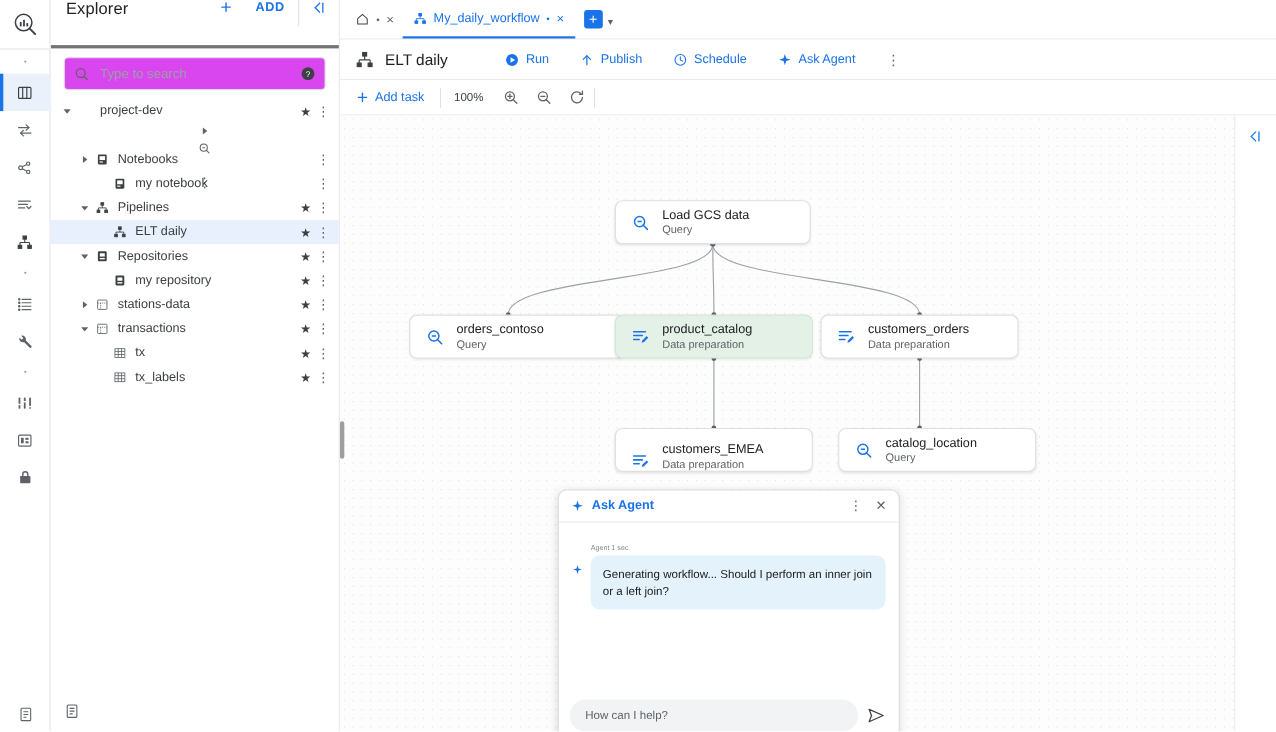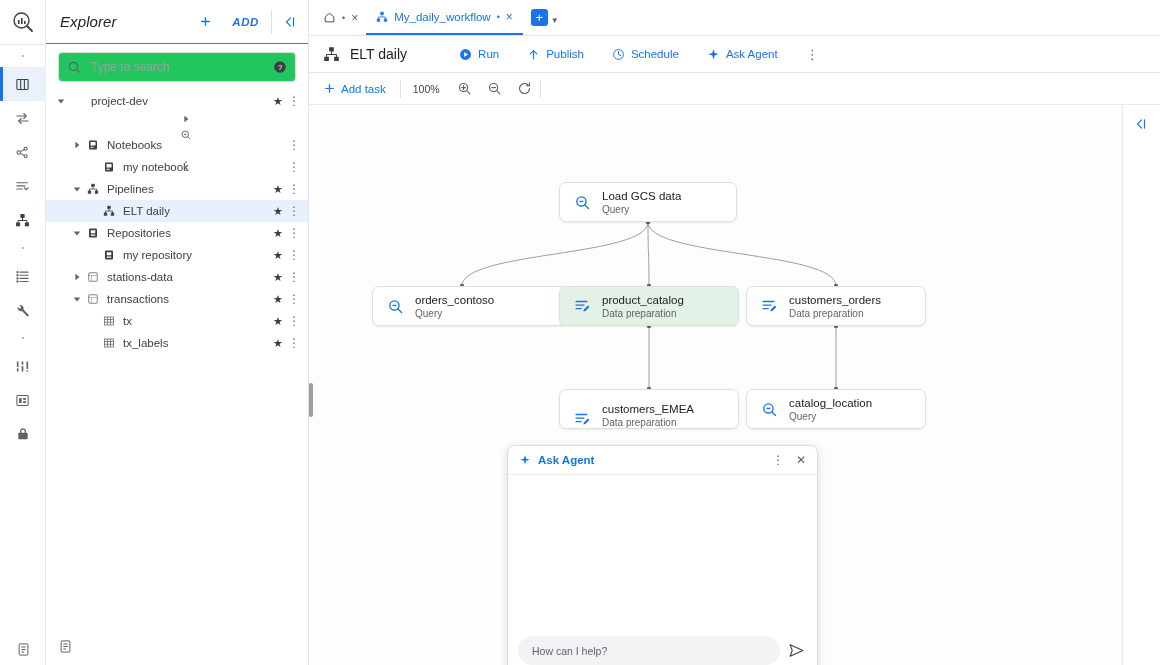--- a/index.html
+++ b/index.html
@@ -39,36 +39,36 @@
   }
   .rail-bottom { position: absolute; bottom: 8px; left: 0; width: 46px; display:flex; justify-content:center; }
 
   
   .explorer {
     width: 263px; flex: 0 0 263px; height: 665px;
     background: #fff; border-right: 1px solid #e3e5e8;
     display: flex; flex-direction: column;
   }
   .exp-head {
-    height: 44px; display: flex; align-items: center; padding: 0 0 0 14px;
-    border-bottom: 1px solid #737373; flex: 0 0 44px; font-style: italic;
+    height: 44px; display: flex; align-items: flex-start; padding: 0 0 0 14px;
+    border-bottom: 3px solid #737373; flex: 0 0 44px;
   }
   .exp-title { font-size: 15px; color: #202124; flex: 1; letter-spacing: .1px; }
   .exp-add {
     display: flex; align-items: center; gap: 20px; color: #1a73e8;
     font-size: 11.5px; font-weight: bold; letter-spacing: .6px; cursor: pointer;
     padding-right: 12px;
   }
   .exp-divider { width:1px; height:24px; background:#e0e0e0; }
   .exp-collapse { width: 36px; display:flex; align-items:center; justify-content:center; color:#1a73e8; cursor:pointer; }
 
   .search-wrap { padding: 8px 12px 6px 12px; }
   .search-box {
     height: 30px; border: 1px solid #dadce0; border-radius: 4px;
-    display: flex; align-items: center; padding: 0 8px; gap: 8px; background:#22c55e;
+    display: flex; align-items: center; padding: 0 8px; gap: 8px; background:#d946ef;
   }
   .search-box input {
     border: 0; outline: 0; flex: 1; font-size: 12px; color: #3c4043;
     font-family: "Liberation Sans", sans-serif; background: transparent;
   }
   .search-box input::placeholder { color: #9aa0a6; }
 
   .tree { flex: 1; overflow-y: auto; padding-top: 2px; }
   .node {
     height: 22px; display: flex; align-items: center; font-size: 11.5px;
@@ -748,21 +748,21 @@
                 <line x1="3" y1="10" x2="14" y2="10"></line>
                 <line x1="3" y1="15" x2="10" y2="15"></line>
                 <path d="M21 9.5 L14.5 16 L13.5 19.5 L17 18.5 L23.5 12 Z" fill="#1a73e8" stroke="none" transform="scale(0.85) translate(2,3)"></path>
               </svg>
             </span>
             <span class="gtxt">
               <span class="gname">customers_EMEA</span>
               <span class="gsub">Data preparation</span>
             </span>
           </div>
-          <div class="gnode" style="left: 437px; top: 284px; width: 180px; height: 40px;">
+          <div class="gnode" style="left: 453px; top: 284px; width: 180px; height: 40px;">
             <span class="gico">
               <svg width="17" height="17" viewBox="0 0 24 24" fill="none" stroke="#1a73e8" stroke-width="1.9">
                 <circle cx="10.5" cy="10.5" r="6.5"></circle>
                 <line x1="15" y1="15" x2="20.5" y2="20.5" stroke-linecap="round"></line>
                 <line x1="7.8" y1="10.5" x2="13.2" y2="10.5"></line>
               </svg>
             </span>
             <span class="gtxt">
               <span class="gname">catalog_location</span>
               <span class="gsub">Query</span>
@@ -775,20 +775,34 @@
           <svg width="12" height="12" viewBox="0 0 24 24" fill="#1a73e8">
             <path d="M12 2 L14.2 9.3 L21.5 11.5 L14.2 13.7 L12 21 L9.8 13.7 L2.5 11.5 L9.8 9.3 Z"></path>
           </svg>
           <div class="ag-title">Ask Agent</div>
           <div class="ag-hicon">⋮</div>
           <div class="ag-hicon">✕</div>
         </div>
 
         <div class="ag-body">
 
+          <div class="msg-agent">
+            <div class="meta" style="text-align:left;margin-left:17px;margin-right:0;">Agent  1 sec</div>
+            <div class="agent-row">
+              <div class="spark">
+                <svg width="10" height="10" viewBox="0 0 24 24" fill="#1a73e8">
+                  <path d="M12 2 L14.2 9.3 L21.5 11.5 L14.2 13.7 L12 21 L9.8 13.7 L2.5 11.5 L9.8 9.3 Z"></path>
+                </svg>
+              </div>
+              <div class="bubble-agent">
+                <div class="atext">Generating workflow... Should I perform an inner join or a left join?</div>
+
+              </div>
+            </div>
+          </div>
         </div>
 
         <div class="ag-foot">
           <input class="ag-input" type="text" value="" placeholder="How can I help?" style="">
           <div class="ag-send">
             <svg width="17" height="17" viewBox="0 0 24 24" fill="none" stroke="#3c4043" stroke-width="1.6" stroke-linejoin="round">
               <path d="M3 4 L21 12 L3 20 L6 12 Z"></path>
             </svg>
           </div>
         </div>

